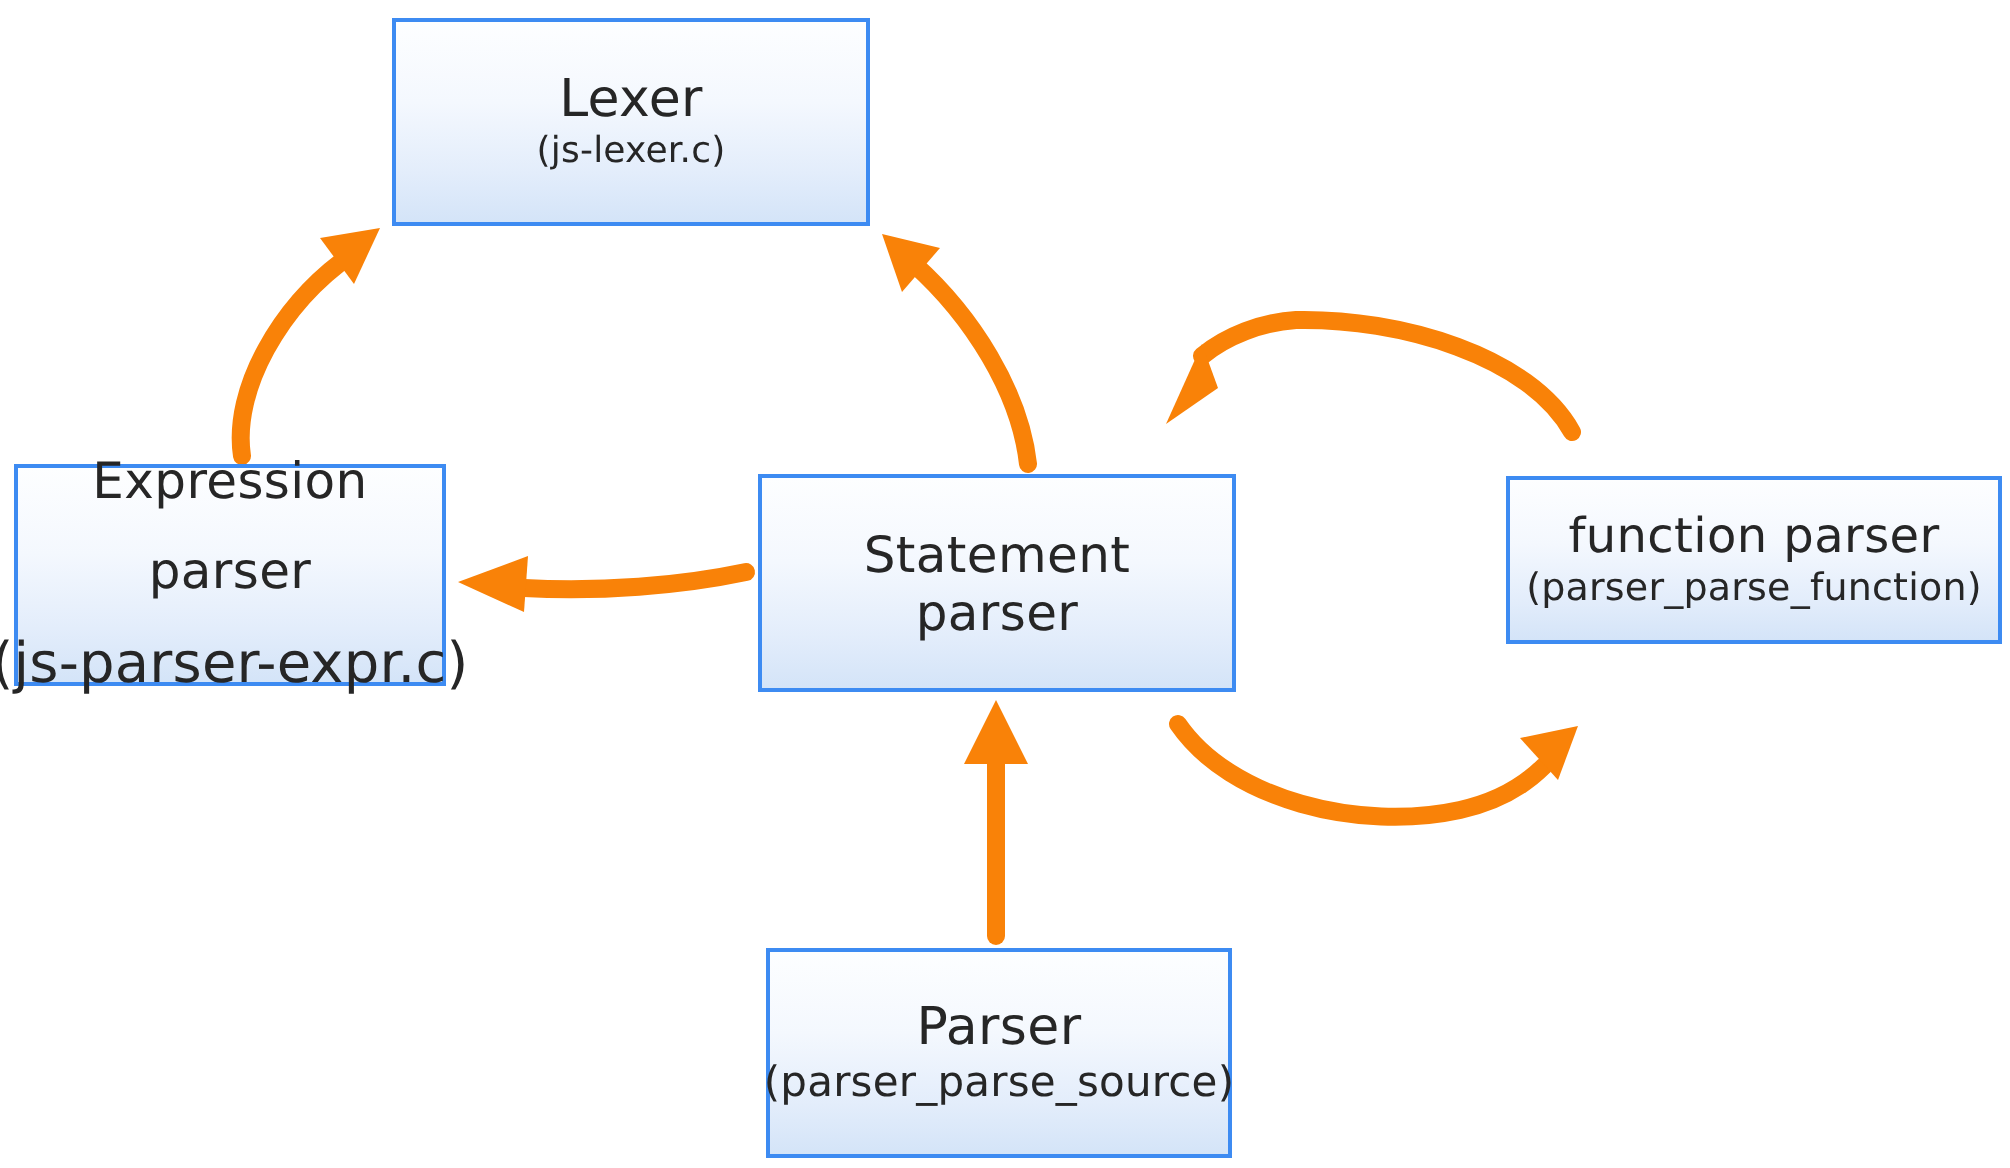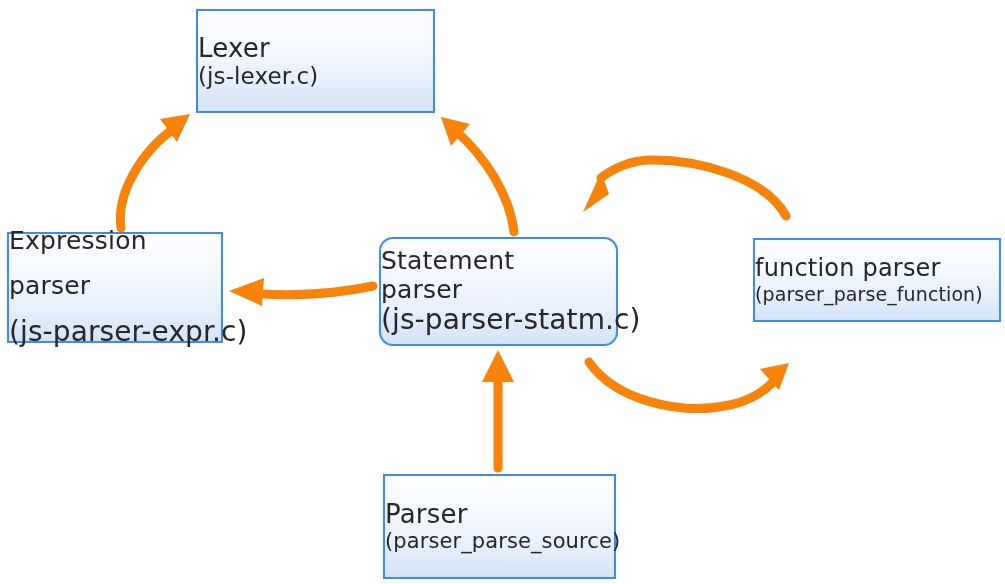--- a/index.html
+++ b/index.html
@@ -15,21 +15,21 @@
     overflow: hidden;
     font-family: "DejaVu Sans", "Liberation Sans", sans-serif;
   }
   .node {
     position: absolute;
     box-sizing: border-box;
     border: 2px solid #3d8bf2;
     background: linear-gradient(to bottom, #fdfeff 0%, #f4f8fe 40%, #e3edfb 75%, #d4e4f8 100%);
     display: flex;
     flex-direction: column;
-    align-items: flex-start;
+    align-items: center;
     justify-content: center;
     color: #262626;
     text-align: center;
     line-height: 1.16;
     box-shadow: 0 0 0 0 rgba(0,0,0,0);
   }
   .node .l1 {
     font-size: 25px;
     letter-spacing: 0.2px;
     white-space: nowrap;
@@ -40,29 +40,29 @@
     white-space: nowrap;
   }
   .node .l1b {
     font-size: 25px;
     letter-spacing: 0.2px;
     white-space: nowrap;
   }
   
   #node-lexer      { left: 196px; top: 9px;   width: 239px; height: 104px; }
   #node-expression { left: 7px;   top: 232px; width: 216px; height: 111px; gap: 16px; }
-  #node-statement  { left: 379px; top: 237px; width: 239px; height: 109px; border-radius: 14px; }
+  #node-statement  { left: 379px; top: 237px; width: 239px; height: 109px; }
   #node-function   { left: 753px; top: 238px; width: 248px; height: 84px; }
   #node-parser     { left: 383px; top: 474px; width: 233px; height: 105px; }
 
   #node-function .l1 { font-size: 24px; }
   #node-function .l2 { font-size: 19px; }
   #node-parser  .l2 { font-size: 21px; }
   #node-lexer   .l1 { font-size: 26px; }
-  #node-lexer   .l2 { font-size: 23px; }
+  #node-lexer   .l2 { font-size: 18px; }
   #node-parser  .l1 { font-size: 26px; }
 
   svg.arrows {
     position: absolute;
     left: 0;
     top: 0;
     width: 1005px;
     height: 584px;
     pointer-events: none;
   }
@@ -122,21 +122,20 @@
 
   <div class="node" id="node-expression">
     <div class="l1">Expression</div>
     <div class="l1b">parser</div>
     <div class="l2">(js-parser-expr.c)</div>
   </div>
 
   <div class="node" id="node-statement">
     <div class="l1">Statement</div>
     <div class="l1b">parser</div>
-    <div class="l2">(js-parser-statm.c)</div>
   </div>
 
   <div class="node" id="node-function">
     <div class="l1">function parser</div>
     <div class="l2">(parser_parse_function)</div>
   </div>
 
   <div class="node" id="node-parser">
     <div class="l1">Parser</div>
     <div class="l2">(parser_parse_source)</div>

